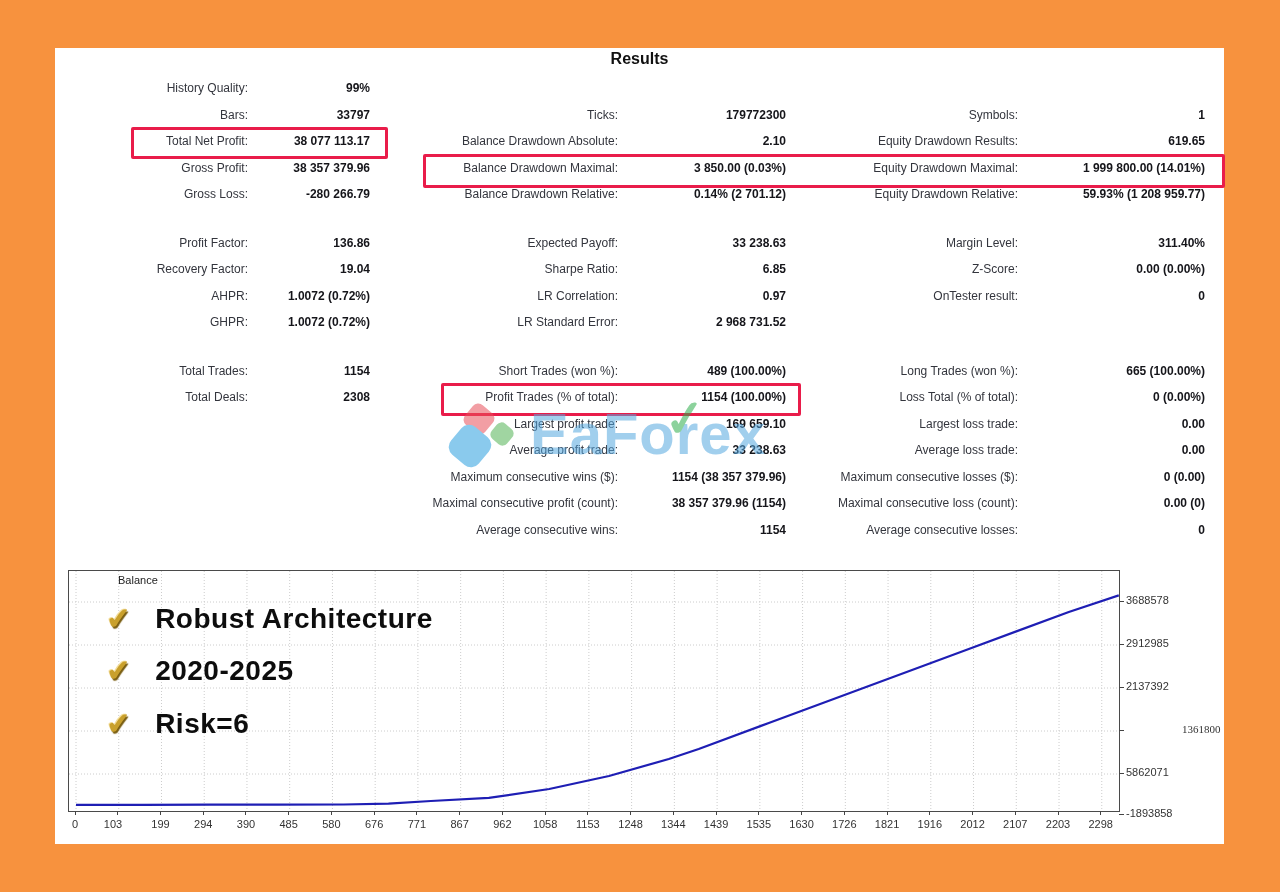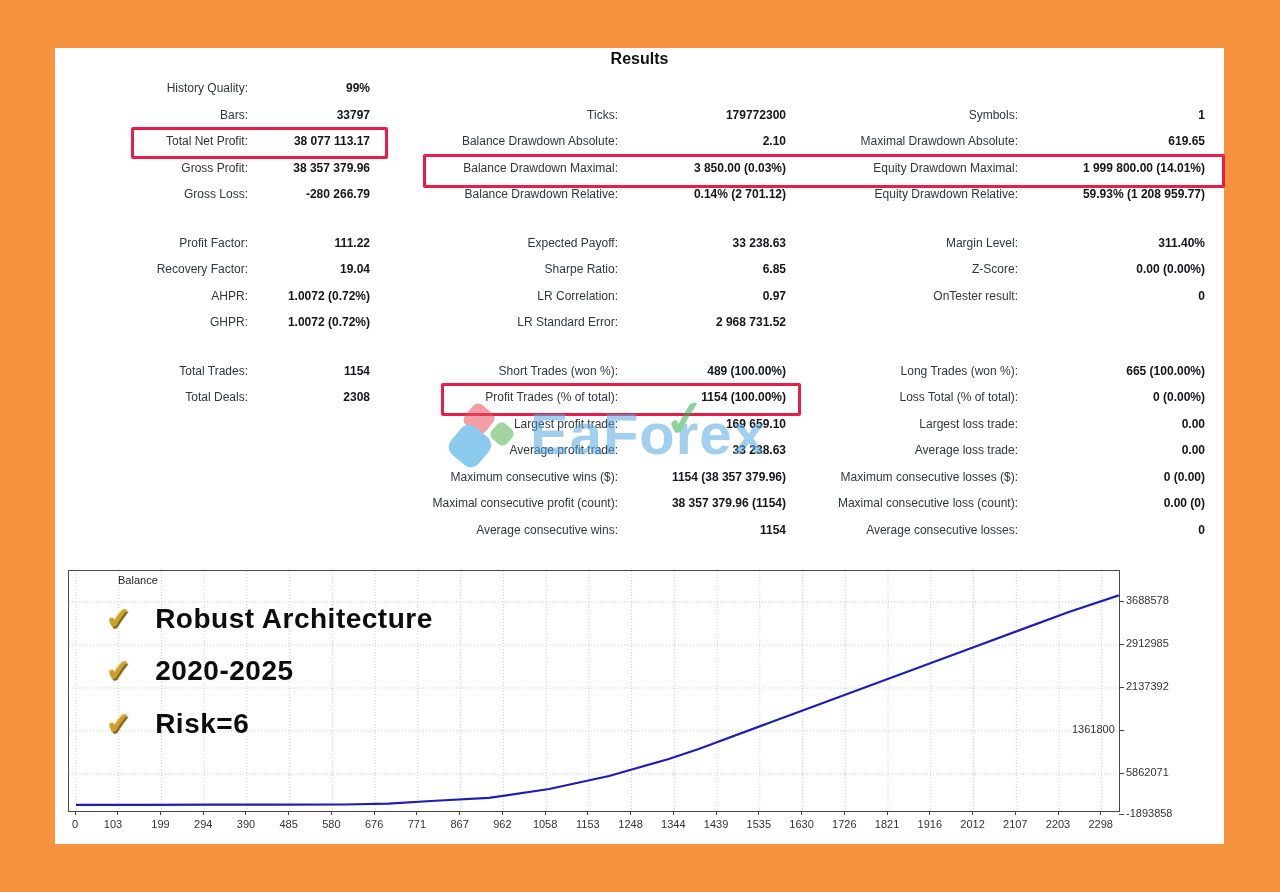--- a/index.html
+++ b/index.html
@@ -70,21 +70,21 @@
           <span class="stat-value">38 357 379.96</span>
         </div>
         <div class="stat-row">
           <span class="stat-label">Gross Loss:</span>
           <span class="stat-value">-280 266.79</span>
         </div>
       </div>
       <div class="stat-section">
         <div class="stat-row">
           <span class="stat-label">Profit Factor:</span>
-          <span class="stat-value">111.22</span>
+          <span class="stat-value">136.86</span>
         </div>
         <div class="stat-row">
           <span class="stat-label">Recovery Factor:</span>
           <span class="stat-value">19.04</span>
         </div>
         <div class="stat-row">
           <span class="stat-label">AHPR:</span>
           <span class="stat-value">1.0072 (0.72%)</span>
         </div>
         <div class="stat-row">
@@ -179,21 +179,21 @@
       <div class="stat-section">
         <div class="stat-row">
           <span class="stat-label"></span>
           <span class="stat-value"></span>
         </div>
         <div class="stat-row">
           <span class="stat-label">Symbols:</span>
           <span class="stat-value">1</span>
         </div>
         <div class="stat-row">
-          <span class="stat-label">Maximal Drawdown Absolute:</span>
+          <span class="stat-label">Equity Drawdown Results:</span>
           <span class="stat-value">619.65</span>
         </div>
         <div class="stat-row">
           <span class="stat-label">Equity Drawdown Maximal:</span>
           <span class="stat-value">1 999 800.00 (14.01%)</span>
         </div>
         <div class="stat-row">
           <span class="stat-label">Equity Drawdown Relative:</span>
           <span class="stat-value">59.93% (1 208 959.77)</span>
         </div>
@@ -362,20 +362,20 @@
       <div class="x-tick-label" style="left: 1036.02px;">2203</div>
       <div class="tickmark" style="left: 1057.52px; top: 811px; width: 1px; height: 4px;"></div>
       <div class="x-tick-label" style="left: 1078.76px;">2298</div>
       <div class="tickmark" style="left: 1100.26px; top: 811px; width: 1px; height: 4px;"></div>
       <div class="y-tick-label" style="left: 1126px; top: 594px;">3688578</div>
       <div class="tickmark" style="left: 1119px; top: 600.5px; width: 5px; height: 1px;"></div>
       <div class="y-tick-label" style="left: 1126px; top: 637px;">2912985</div>
       <div class="tickmark" style="left: 1119px; top: 643.5px; width: 5px; height: 1px;"></div>
       <div class="y-tick-label" style="left: 1126px; top: 680px;">2137392</div>
       <div class="tickmark" style="left: 1119px; top: 686.5px; width: 5px; height: 1px;"></div>
-      <div class="y-tick-label" style="left: 1072px; top: 723px;">1361800</div>
+      <div class="y-tick-label" style="left: 1182px; top: 723px; font-family: Liberation Serif, serif;">1361800</div>
       <div class="tickmark" style="left: 1119px; top: 729.5px; width: 5px; height: 1px;"></div>
       <div class="y-tick-label" style="left: 1126px; top: 766px;">5862071</div>
       <div class="tickmark" style="left: 1119px; top: 772.5px; width: 5px; height: 1px;"></div>
       <div class="y-tick-label" style="left: 1126px; top: 807px;">-1893858</div>
       <div class="tickmark" style="left: 1119px; top: 813.5px; width: 5px; height: 1px;"></div>
     </div>
 </div>
 
 </body></html>

